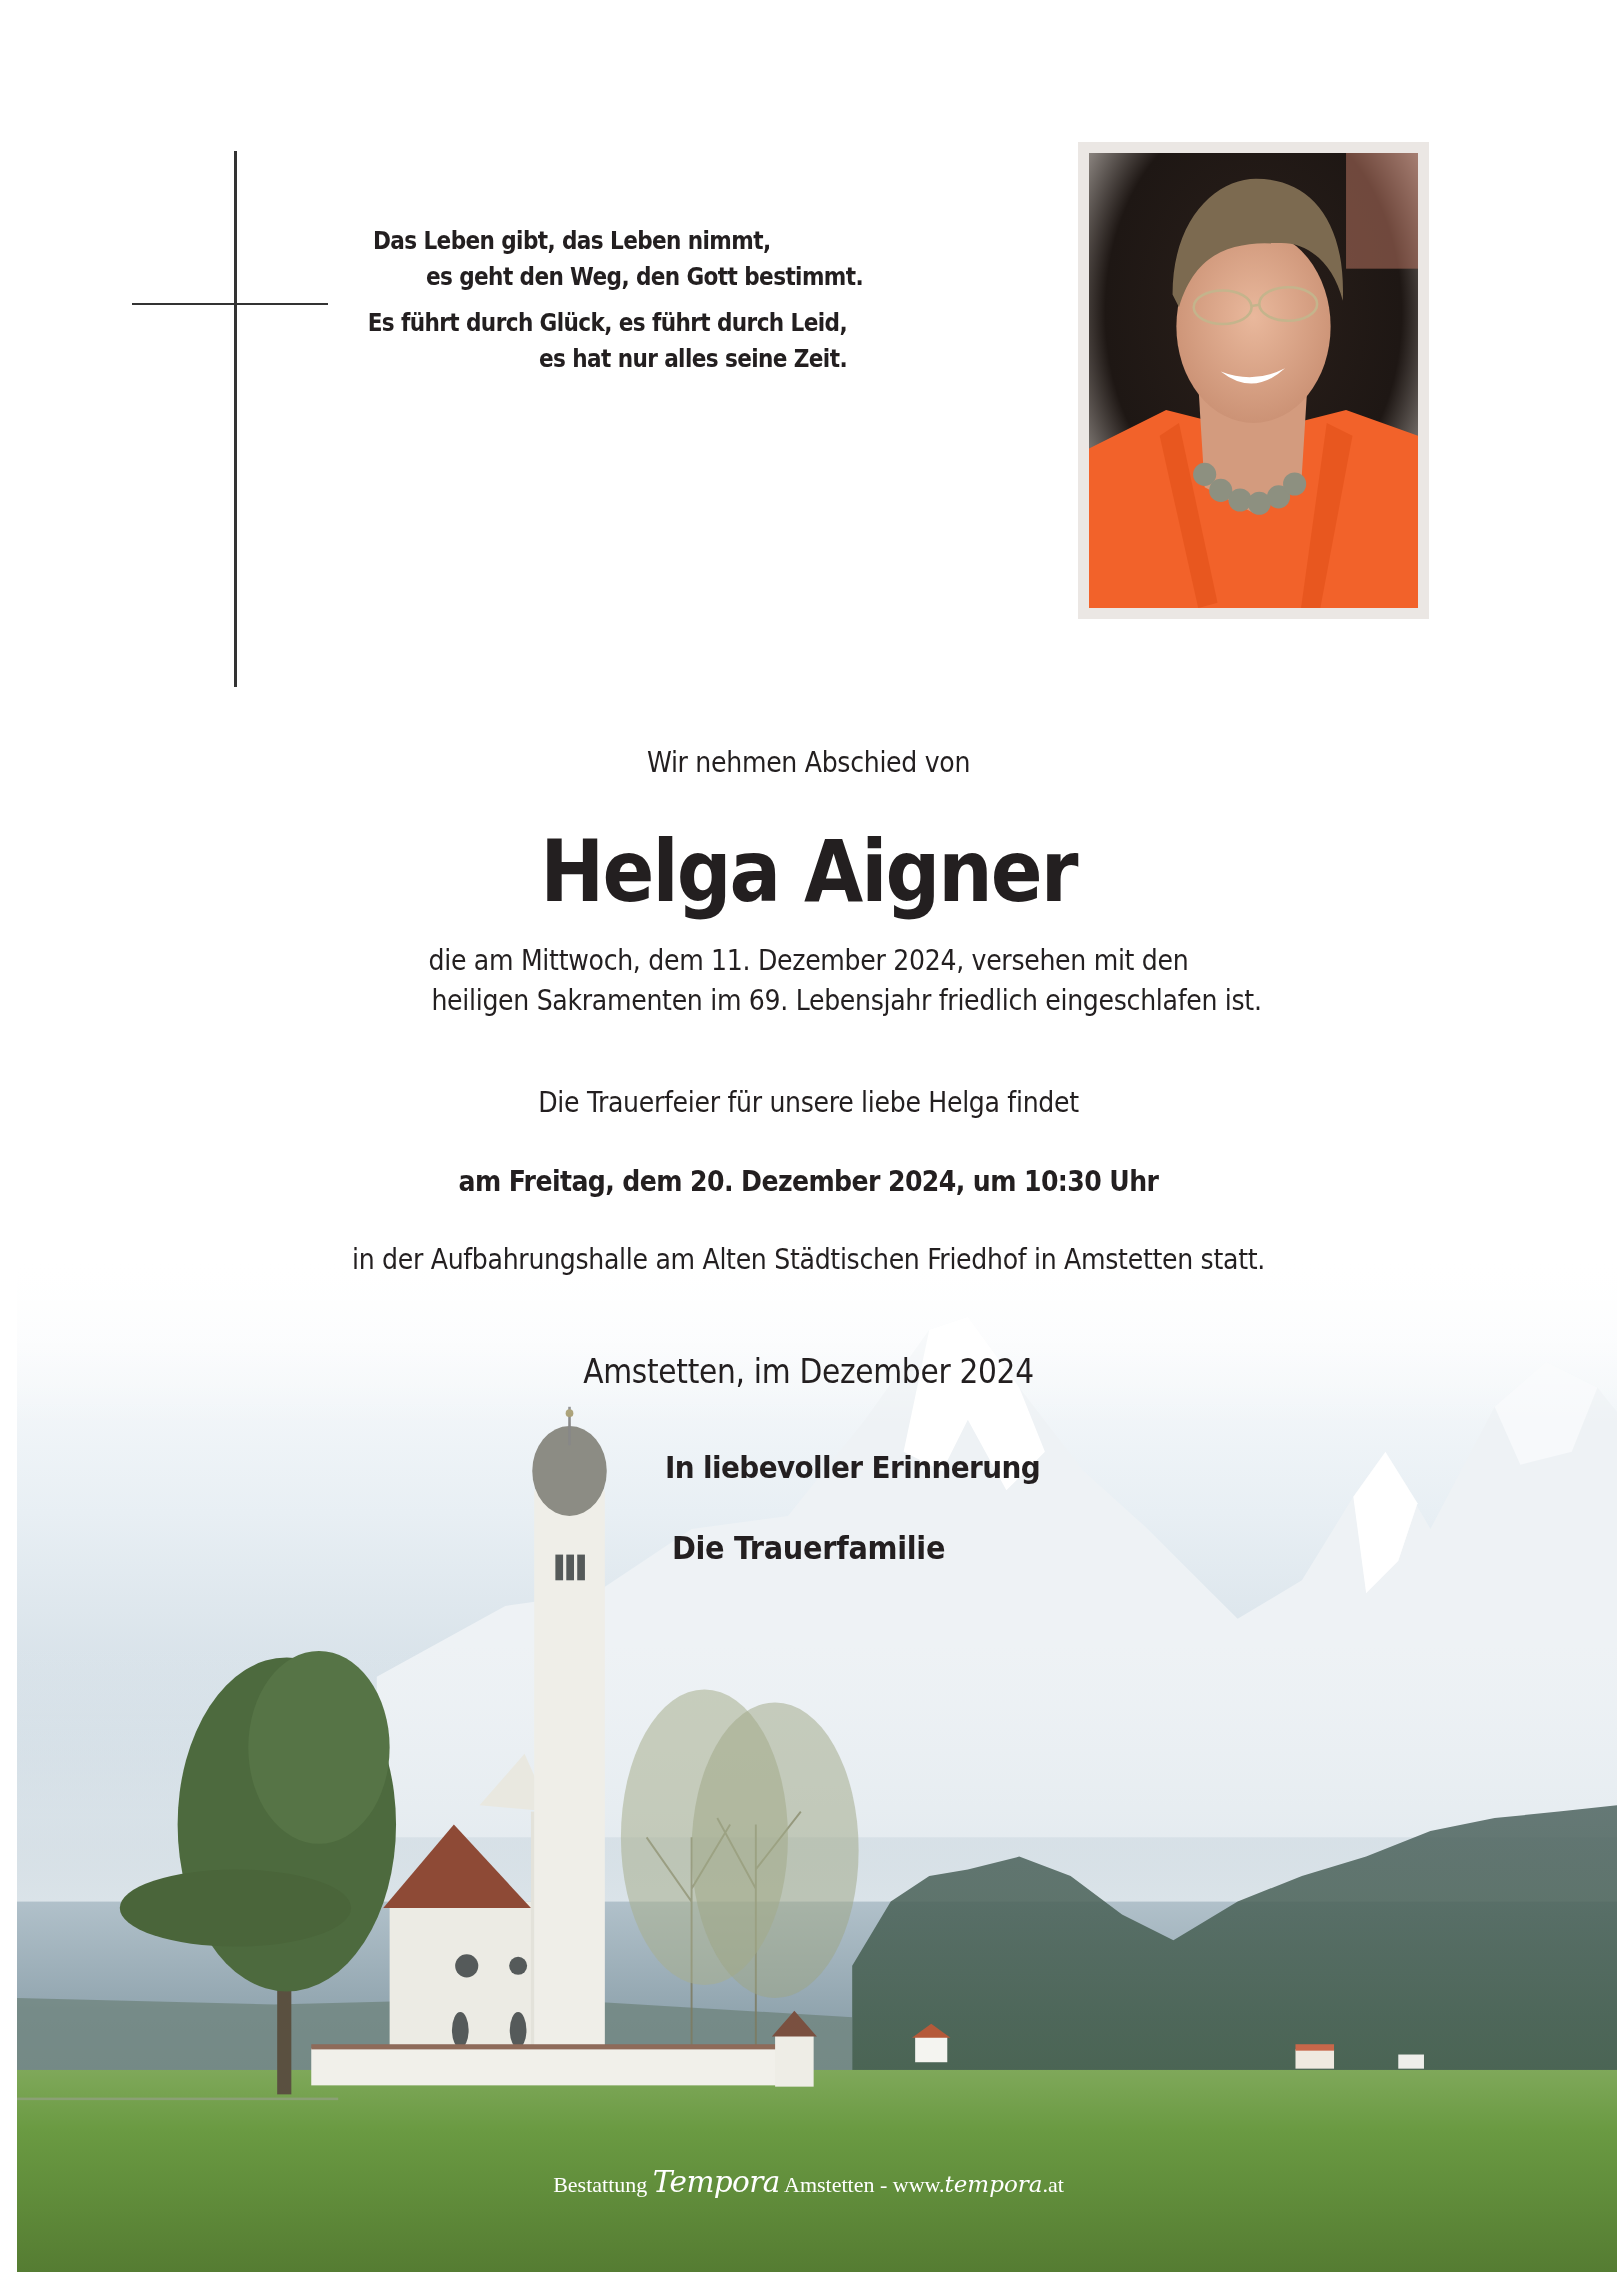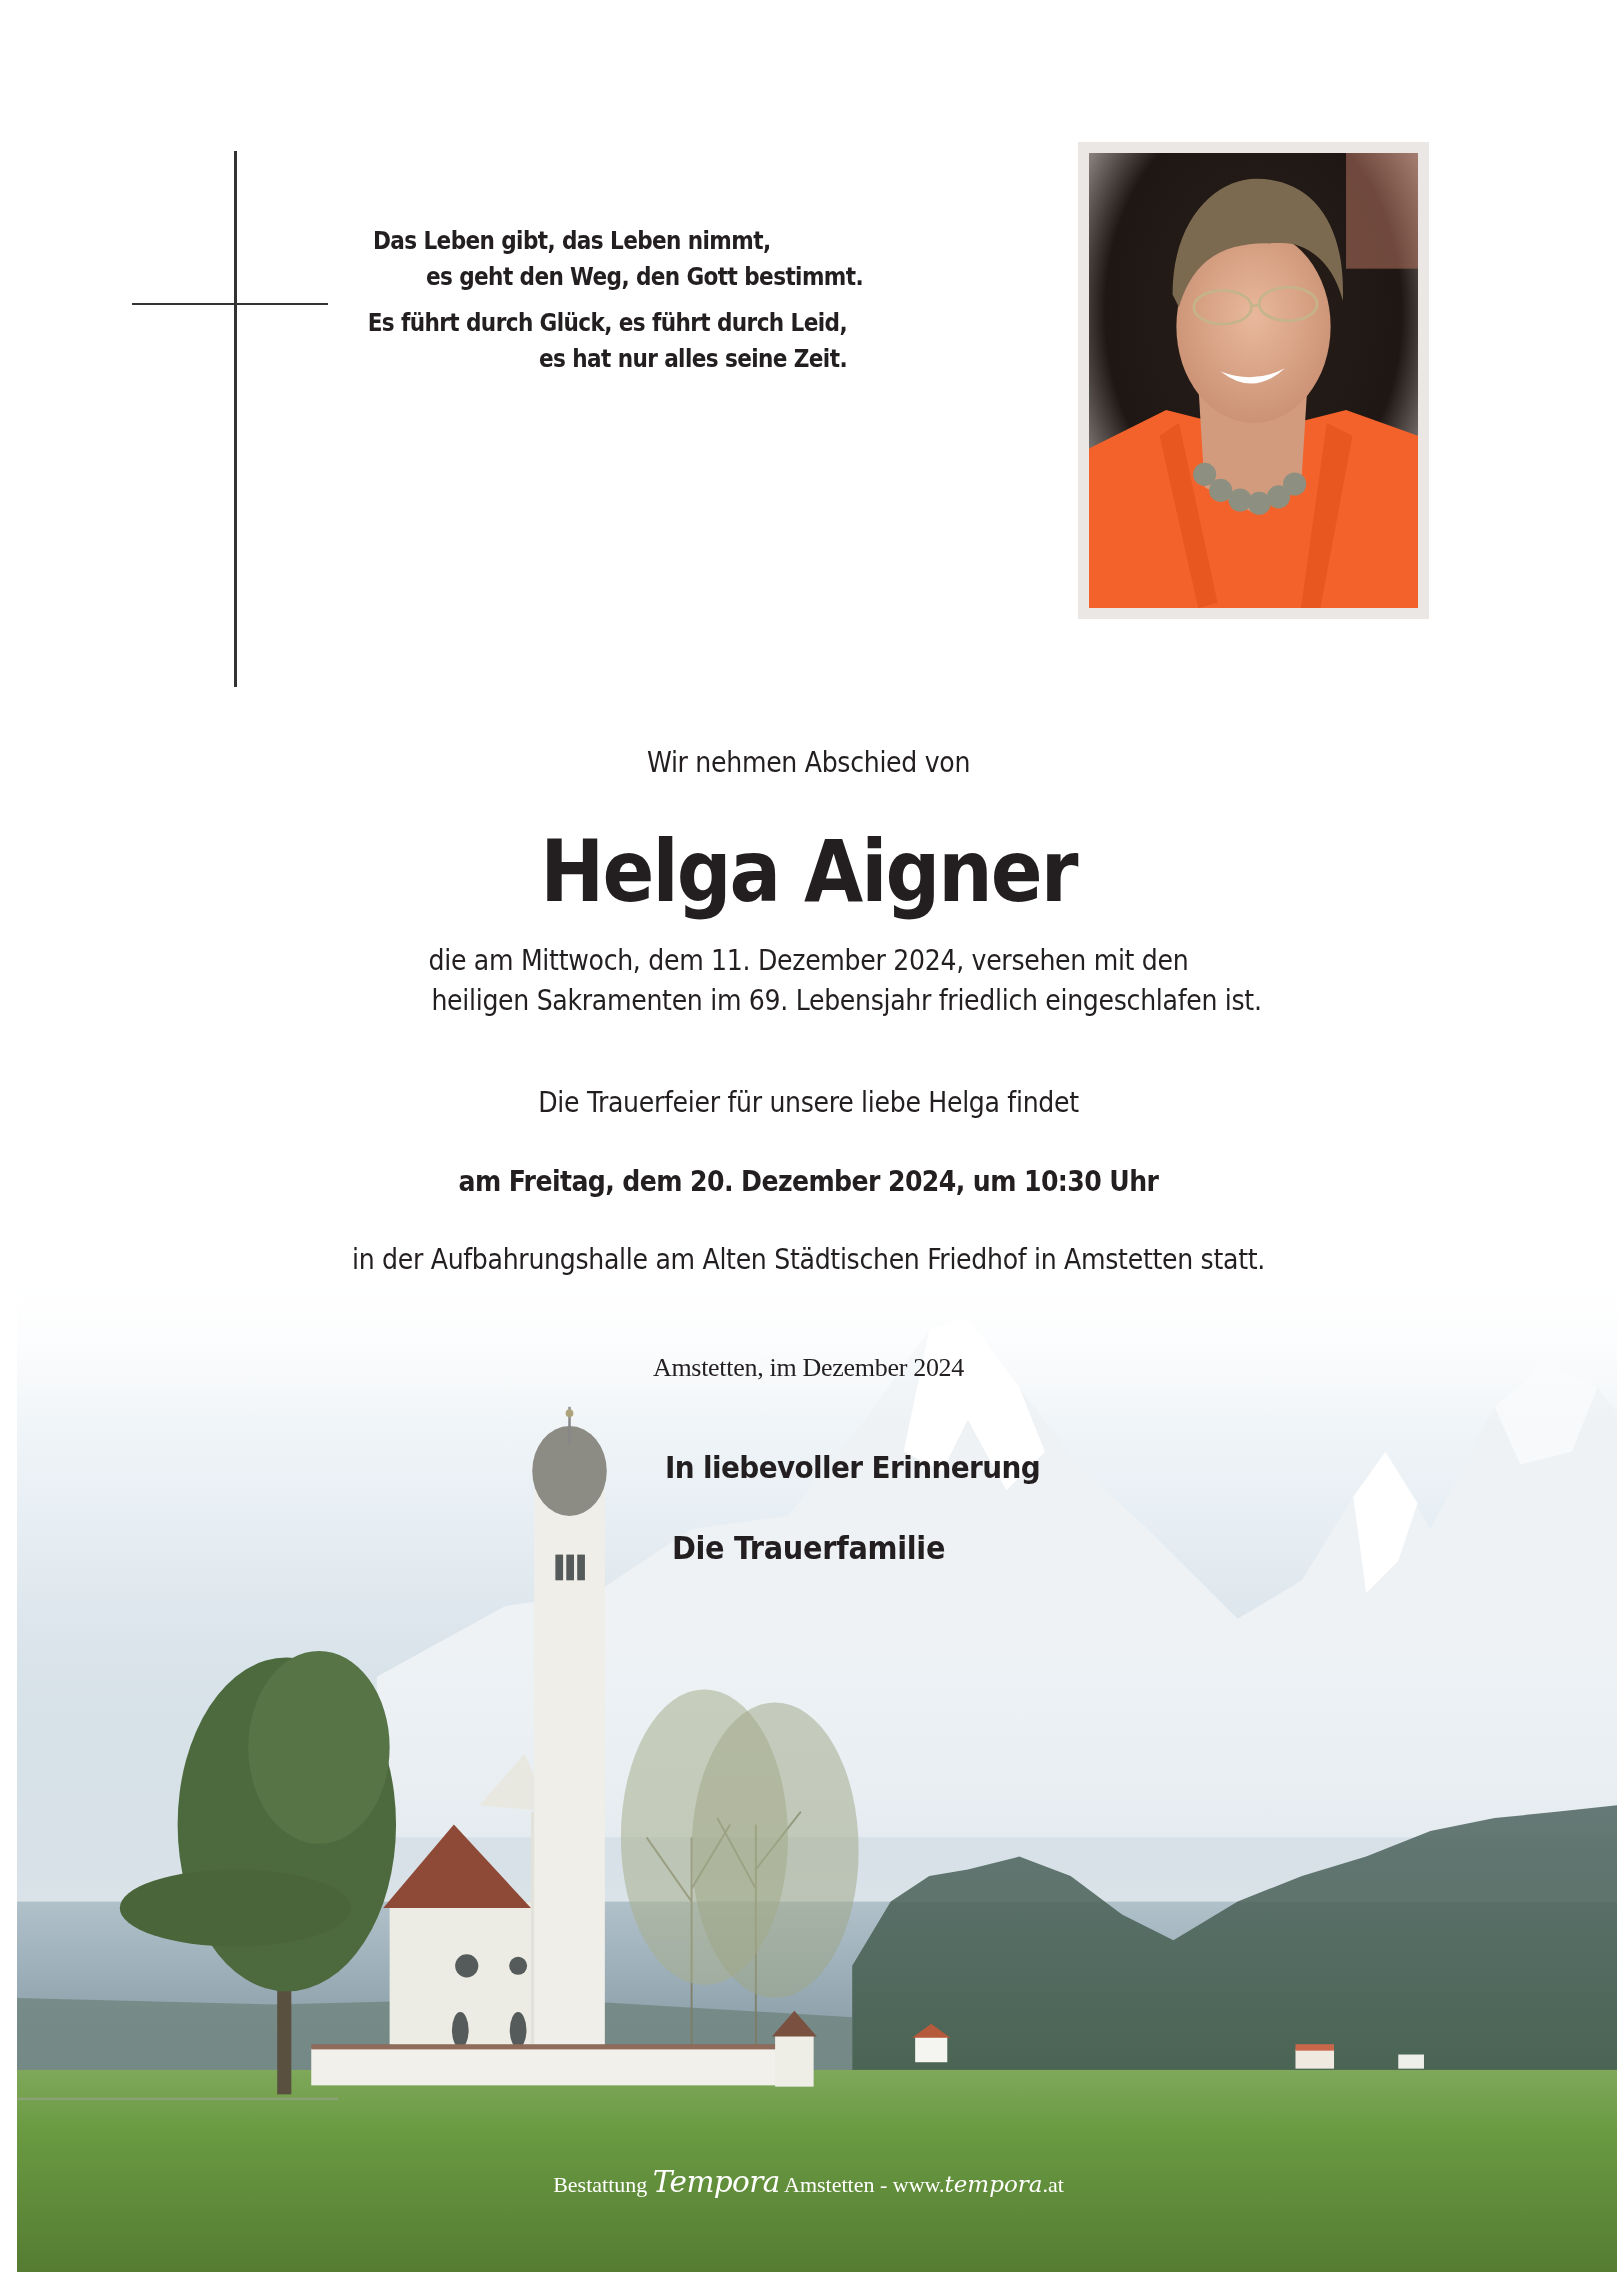--- a/index.html
+++ b/index.html
@@ -27,21 +27,21 @@
 
   
   .photo-frame { position:absolute; left:1078px; top:142px; width:351px; height:477px; background:#ebe7e4; }
   .photo { position:absolute; left:1089px; top:153px; width:329px; height:455px; overflow:hidden; }
   .photo svg { display:block; width:100%; height:100%; }
 
   .center { position:absolute; left:0; width:1617px; text-align:center; white-space:nowrap; line-height:1; }
   .t-reg { font-size:28px; font-weight:normal; letter-spacing:-0.3px; }
   .t-bold { font-size:28px; font-weight:bold; letter-spacing:-0.6px; }
   .t-name { font-size:85px; font-weight:bold; letter-spacing:-1.9px; color:#231f20; }
-  .t-small { font-size:26px; letter-spacing:-0.3px;font-family:Liberation Serif, serif; }
+  .t-small { font-size:33px; letter-spacing:-0.3px; }
   .t-memory { font-size:31px; font-weight:bold; letter-spacing:-0.6px; }
   .t-family { font-size:32px; font-weight:bold; letter-spacing:-0.3px; }
 
   .footer { position:absolute; left:0; width:1617px; top:2165px; text-align:center; color:#ffffff;
             font-family:"Liberation Serif","DejaVu Serif",serif; font-size:22px; white-space:nowrap; }
   .footer .script { font-style:italic; font-size:29.5px; font-family:"DejaVu Serif","Liberation Serif",serif; letter-spacing:-0.6px; }
   .footer .script-small { font-style:italic; font-family:"DejaVu Serif","Liberation Serif",serif; font-size:23px; }
 </style>
 </head>
 <body>

